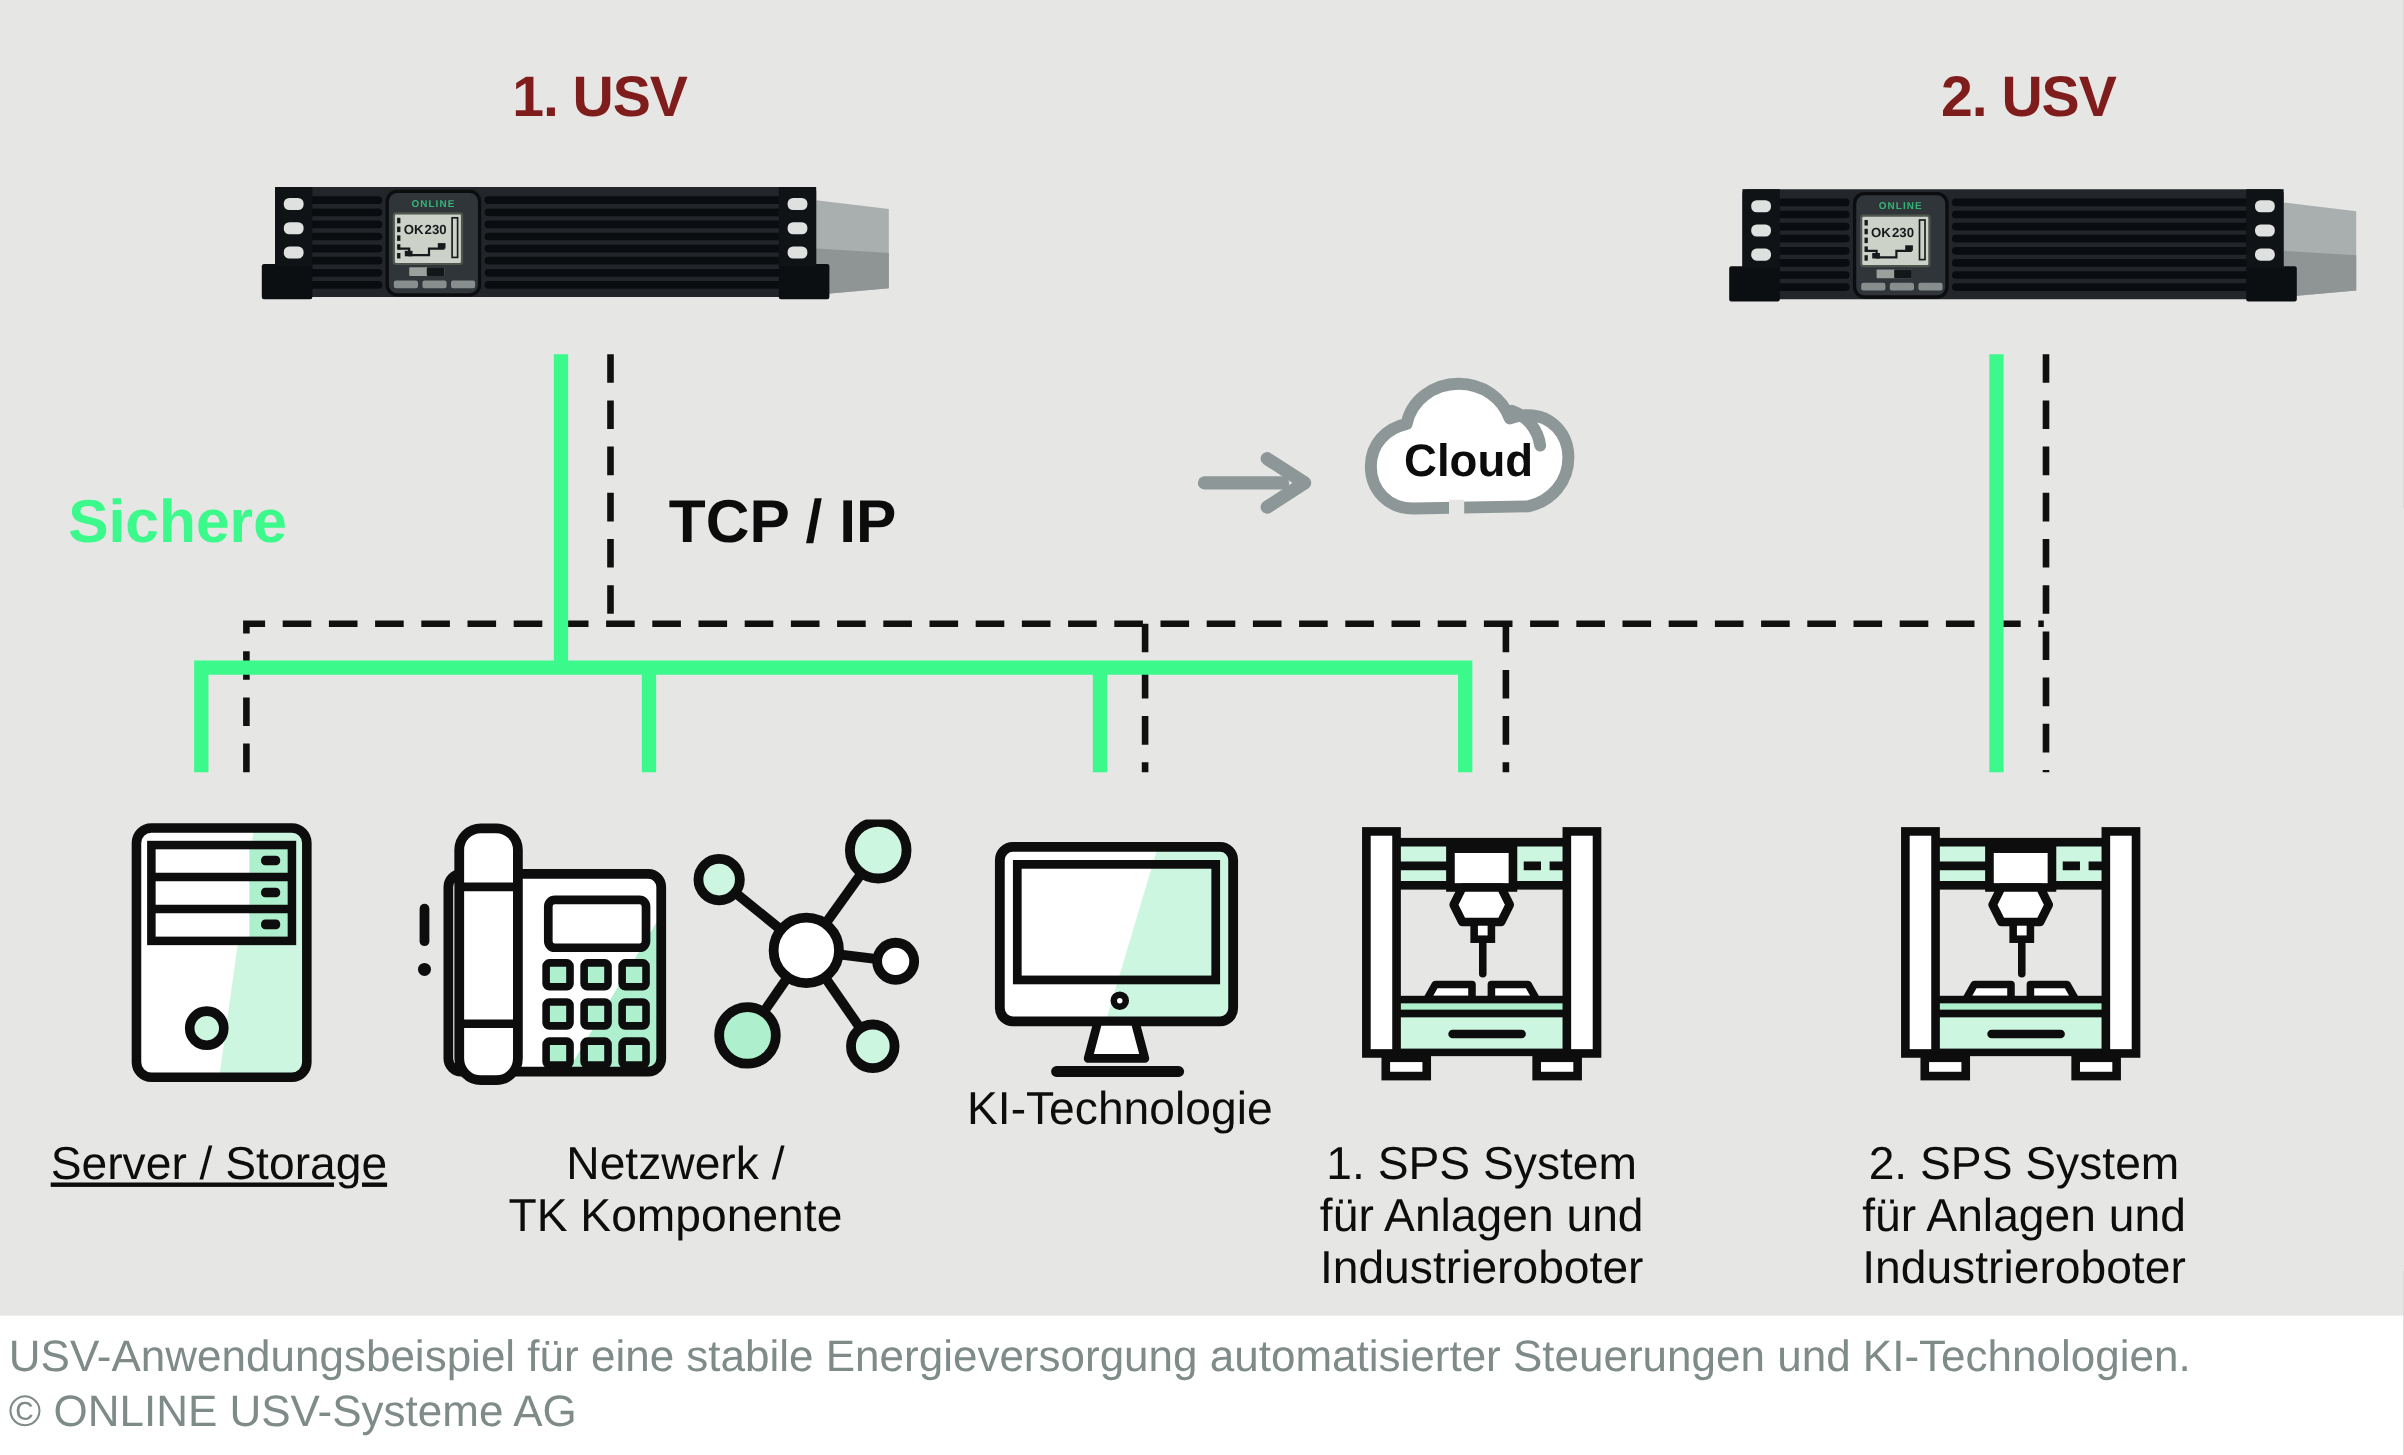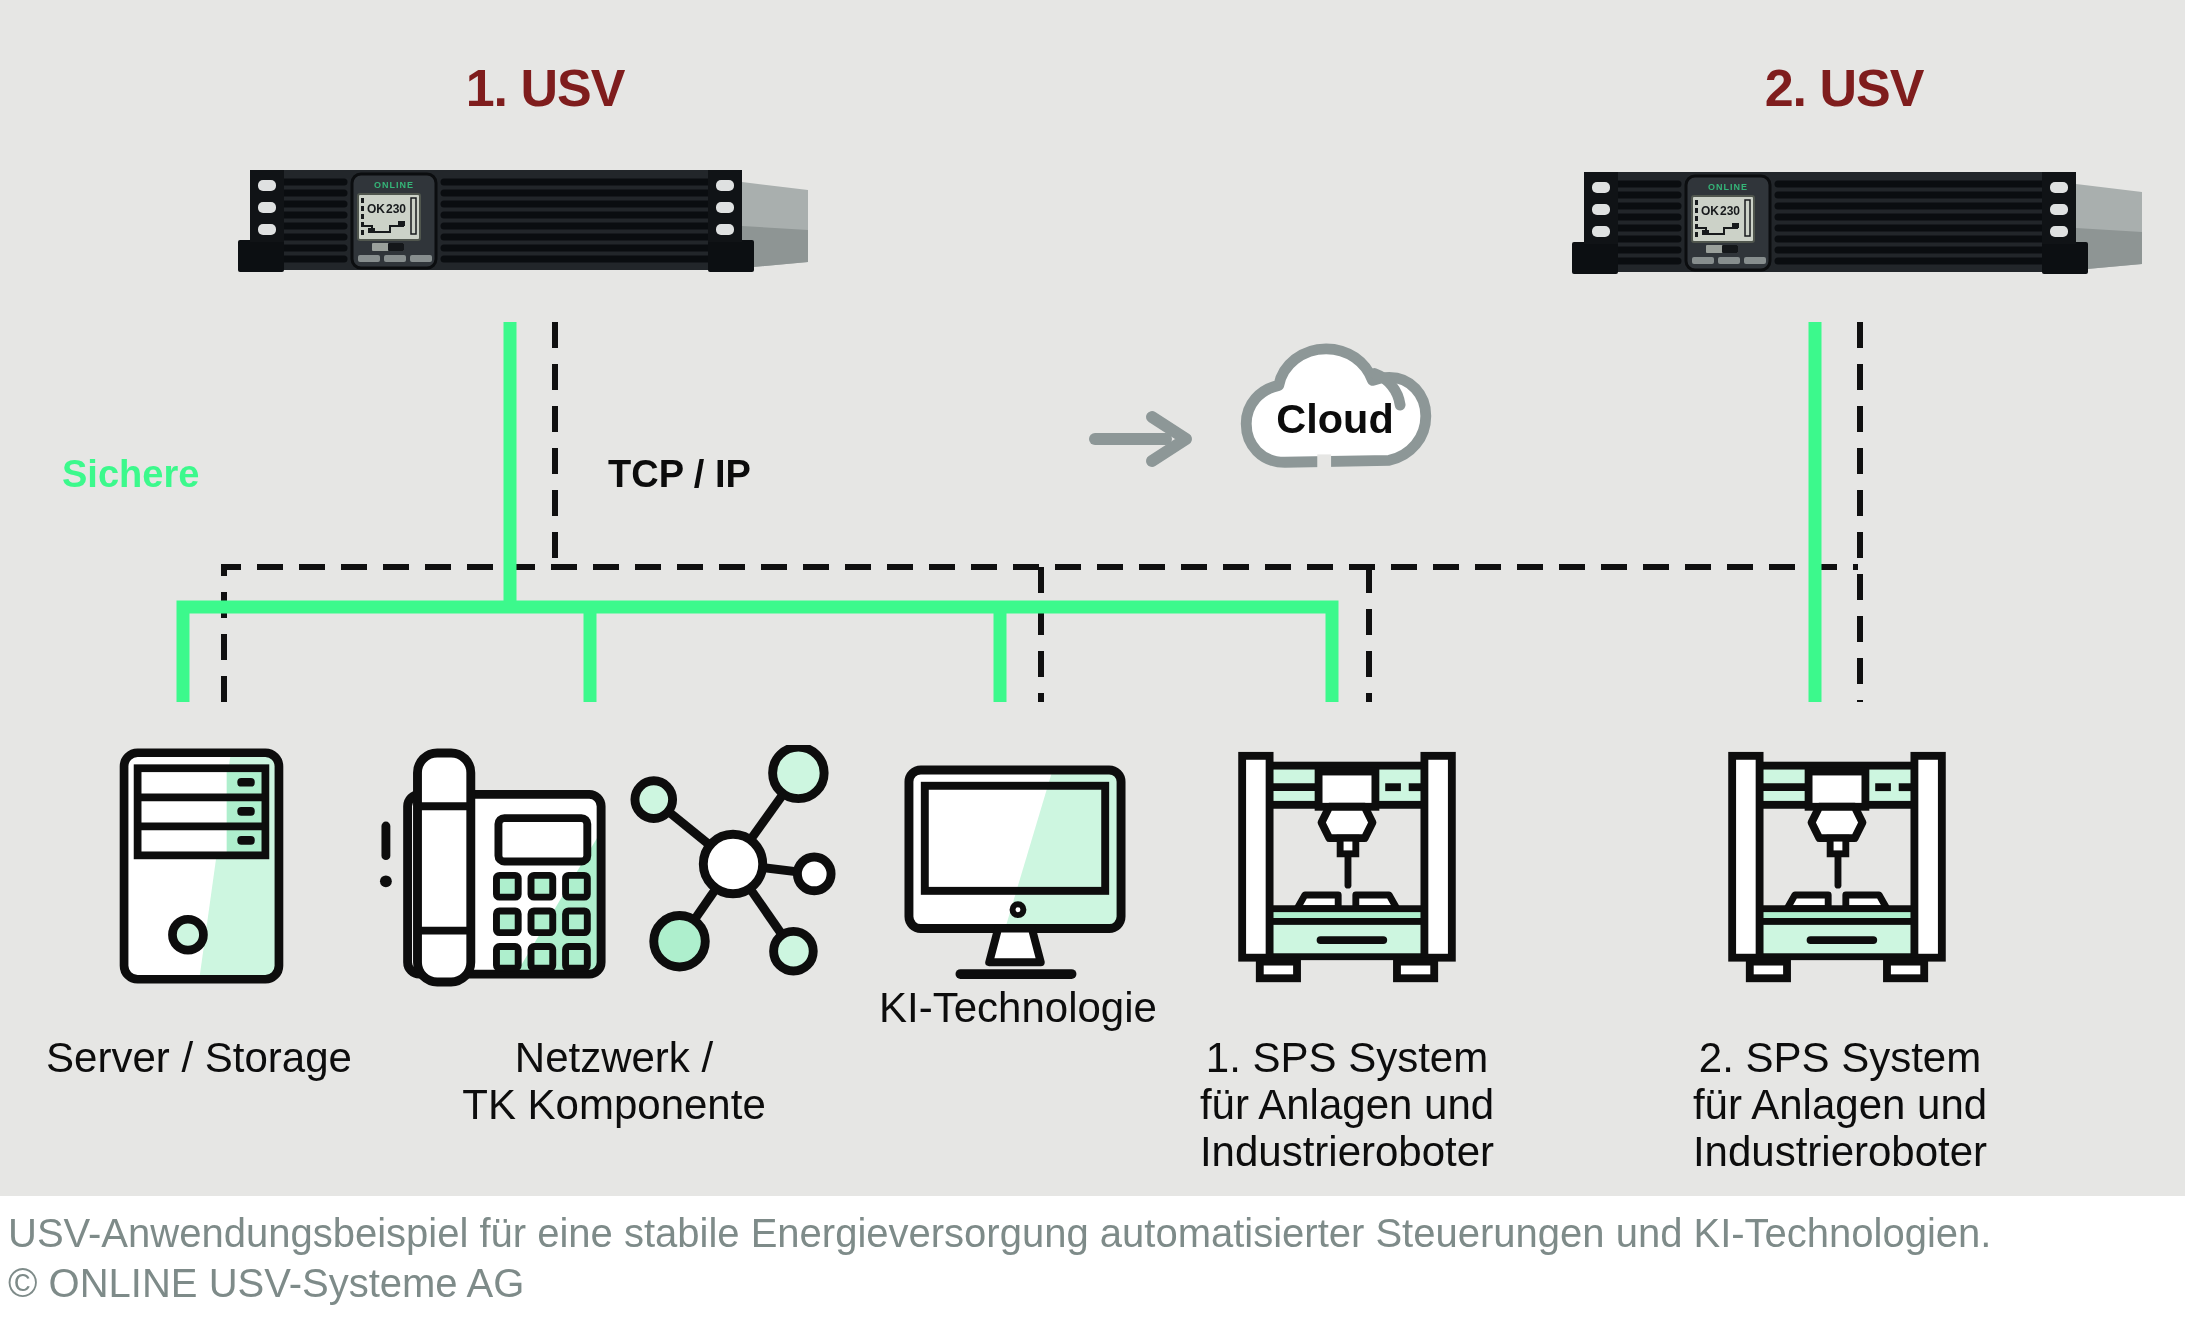--- a/index.html
+++ b/index.html
@@ -1,21 +1,21 @@
 <!DOCTYPE html>
 <html><head>
 <meta charset="utf-8">
 <style>
   html,body{margin:0;padding:0;background:#cfcfcf;}
   .stage{position:relative;width:2185px;height:1323px;background:#e6e6e4;overflow:hidden;
          font-family:"Liberation Sans",sans-serif;color:#0c0c0c;}
   .abs{position:absolute;}
   .title{position:absolute;transform:translateX(-50%);font-size:52px;font-weight:800;
          letter-spacing:-1px;white-space:nowrap;color:#7f1d1d;}
-  .big-label{position:absolute;font-size:38px;line-height:56px;font-weight:700;white-space:pre-line;}
+  .big-label{position:absolute;font-size:55px;line-height:56px;font-weight:700;white-space:pre-line;}
   .green-text{color:#3cf98c;}
   .dev-label{position:absolute;transform:translateX(-50%);text-align:center;
              font-size:42px;line-height:47px;color:#0d0d0d;white-space:nowrap;}
   .footer{position:absolute;left:0;top:1196px;width:2185px;height:127px;background:#ffffff;}
   .caption{position:absolute;left:8px;top:1208px;font-size:40px;line-height:50px;color:#7e8b89;}
   svg{display:block;}
   .wires{position:absolute;left:0;top:0;z-index:1;}
   .icon-box{position:absolute;z-index:2;}
   .txt{z-index:3;}
 </style>
@@ -274,21 +274,21 @@
     <polygon points="124,164 124,150 158,150 166,164" fill="#ffffff" stroke="#0d0d0d" stroke-width="7" stroke-linejoin="round"></polygon>
     <rect x="34" y="164" width="162" height="13" fill="#aeefcd" stroke="#0d0d0d" stroke-width="7"></rect>
     <rect x="34" y="177" width="162" height="36" fill="#cdf6e0" stroke="#0d0d0d" stroke-width="7"></rect>
     <line x1="88" y1="196" x2="152" y2="196" stroke="#0d0d0d" stroke-width="8" stroke-linecap="round"></line>
     <rect x="8" y="8" width="28" height="206" fill="#ffffff" stroke="#0d0d0d" stroke-width="8"></rect>
     <rect x="194" y="8" width="28" height="206" fill="#ffffff" stroke="#0d0d0d" stroke-width="8"></rect>
     <rect x="26" y="218" width="38" height="17" fill="#ffffff" stroke="#0d0d0d" stroke-width="8"></rect>
     <rect x="166" y="218" width="38" height="17" fill="#ffffff" stroke="#0d0d0d" stroke-width="8"></rect>
   </svg>
 
-  <div class="dev-label txt" style="left:199px;top:1034px;">
+  <div class="dev-label txt" style="left:199px;top:1034px;text-decoration:underline;">
     <span>Server / Storage</span>
   </div>
   <div class="dev-label txt" style="left:614px;top:1034px;">
     <span>Netzwerk /</span><br>
     <span>TK Komponente</span>
   </div>
   <div class="dev-label txt" style="left:1018px;top:984px;">
     <span>KI-Technologie</span>
   </div>
   <div class="dev-label txt" style="left:1347px;top:1034px;">

